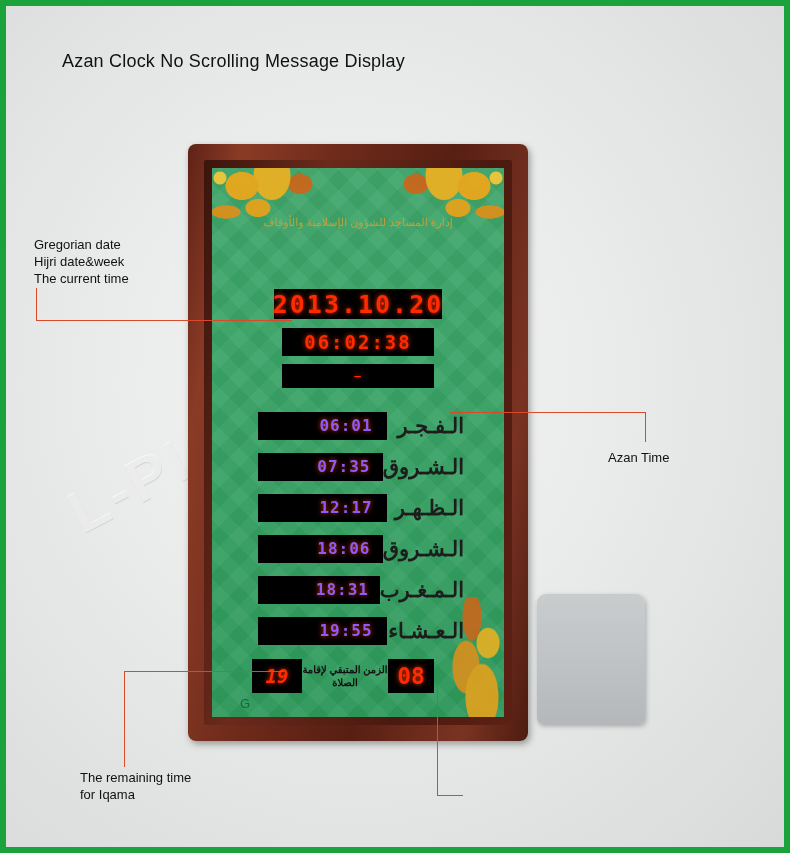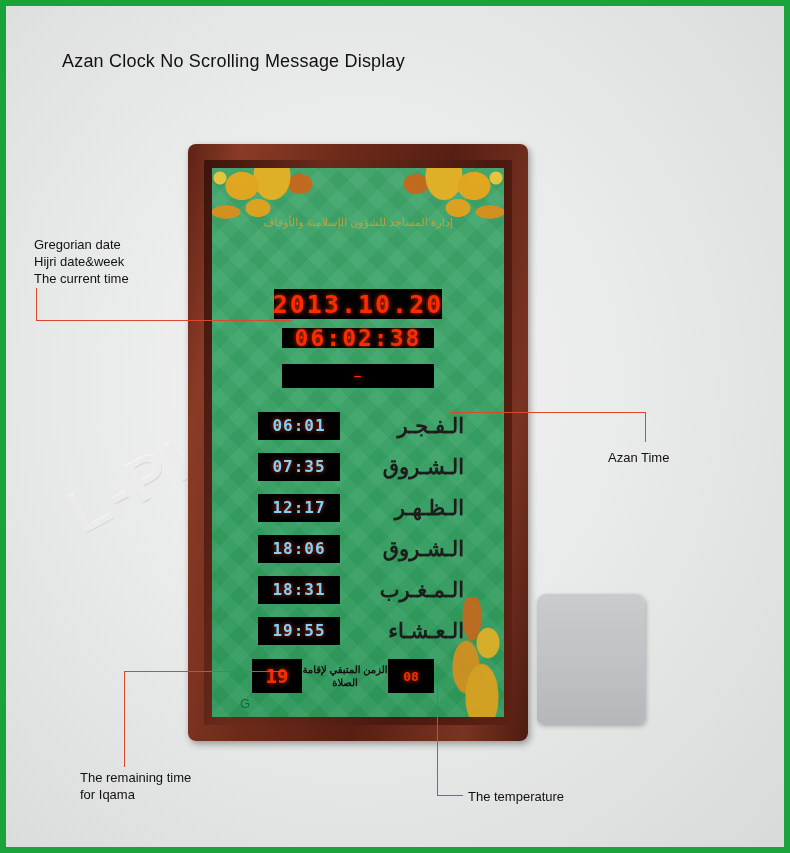--- a/index.html
+++ b/index.html
@@ -149,48 +149,49 @@
     text-shadow: 0 0 5px rgba(255,60,0,0.85);
     display: flex;
     align-items: center;
     justify-content: center;
     box-sizing: border-box;
   }
   .led-date {
     left: 62px; top: 121px; width: 168px; height: 30px; font-size: 25px;
   }
   .led-time {
-    left: 70px; top: 160px; width: 152px; height: 20px; font-size: 23px;
+    left: 70px; top: 160px; width: 152px; height: 28px; font-size: 19px;
   }
   .led-hijri {
     left: 70px; top: 196px; width: 152px; height: 24px; font-size: 11px;
     letter-spacing: 1px;
   }
 
   .prayer-row {
     position: absolute;
     left: 46px;
     width: 212px;
     height: 33px;
     display: flex;
     align-items: center;
   }
   .prayer-led {
     width: 82px;
     height: 28px;
     background: #000;
-    color: #7dd3fc;
+    color: #8b5cf6;
     font-family: "DejaVu Sans Mono", monospace;
     font-weight: bold;
     font-size: 16px;
     display: flex;
     align-items: center;
     justify-content: center;
     text-shadow: 0 0 5px rgba(255,60,0,0.85);
     letter-spacing: 1px;
+    padding-left: 47px;
   }
   .prayer-name {
     flex: 1;
     text-align: right;
     padding-right: 6px;
     color: #1d1d1d;
     font-size: 21px;
     direction: rtl;
     font-weight: bold;
     letter-spacing: 1px;
@@ -205,35 +206,36 @@
     display: flex;
     align-items: center;
   }
   .iqama-led {
     width: 50px; height: 34px;
     background: #000; color: #ff2a00;
     font-family: "DejaVu Sans Mono", monospace;
     font-weight: bold; font-size: 19px;
     display: flex; align-items: center; justify-content: center;
     text-shadow: 0 0 5px rgba(255,60,0,0.85);
+    font-style: italic;
   }
   .iqama-label {
     width: 86px;
     text-align: center;
     direction: rtl;
     color: #111;
     font-size: 10px;
     line-height: 13px;
     font-weight: bold;
   }
   .temp-led {
     width: 46px; height: 34px;
     background: #000; color: #ff2a00;
     font-family: "DejaVu Sans Mono", monospace;
-    font-weight: bold; font-size: 13px;
+    font-weight: bold; font-size: 23px;
     display: flex; align-items: center; justify-content: center;
     text-shadow: 0 0 5px rgba(255,60,0,0.85);
   }
   .logo-mark {
     position: absolute;
     left: 28px; top: 528px;
     color: #0f5c33;
     font-size: 13px;
     opacity: 0.8;
   }
@@ -349,16 +351,15 @@
 
   <div class="callout" style="left:608px; top:449px; width:140px;">Azan Time</div>
   <div class="leader leader-h" style="left:450px; top:412px; width:196px;"></div>
   <div class="leader leader-v" style="left:645px; top:412px; height:30px;"></div>
 
   <div class="callout" style="left:80px; top:769px; width:170px;">The remaining time
 for Iqama</div>
   <div class="leader leader-v" style="left:124px; top:671px; height:96px;"></div>
   <div class="leader leader-h" style="left:124px; top:671px; width:160px;"></div>
 
-  <div class="callout" style="left:468px; top:788px; width:180px;">The temperature</div>
   <div class="leader leader-v" style="left:437px; top:682px; height:114px;"></div>
   <div class="leader leader-h" style="left:437px; top:795px; width:26px;"></div>
 </div>
 
 </body></html>

